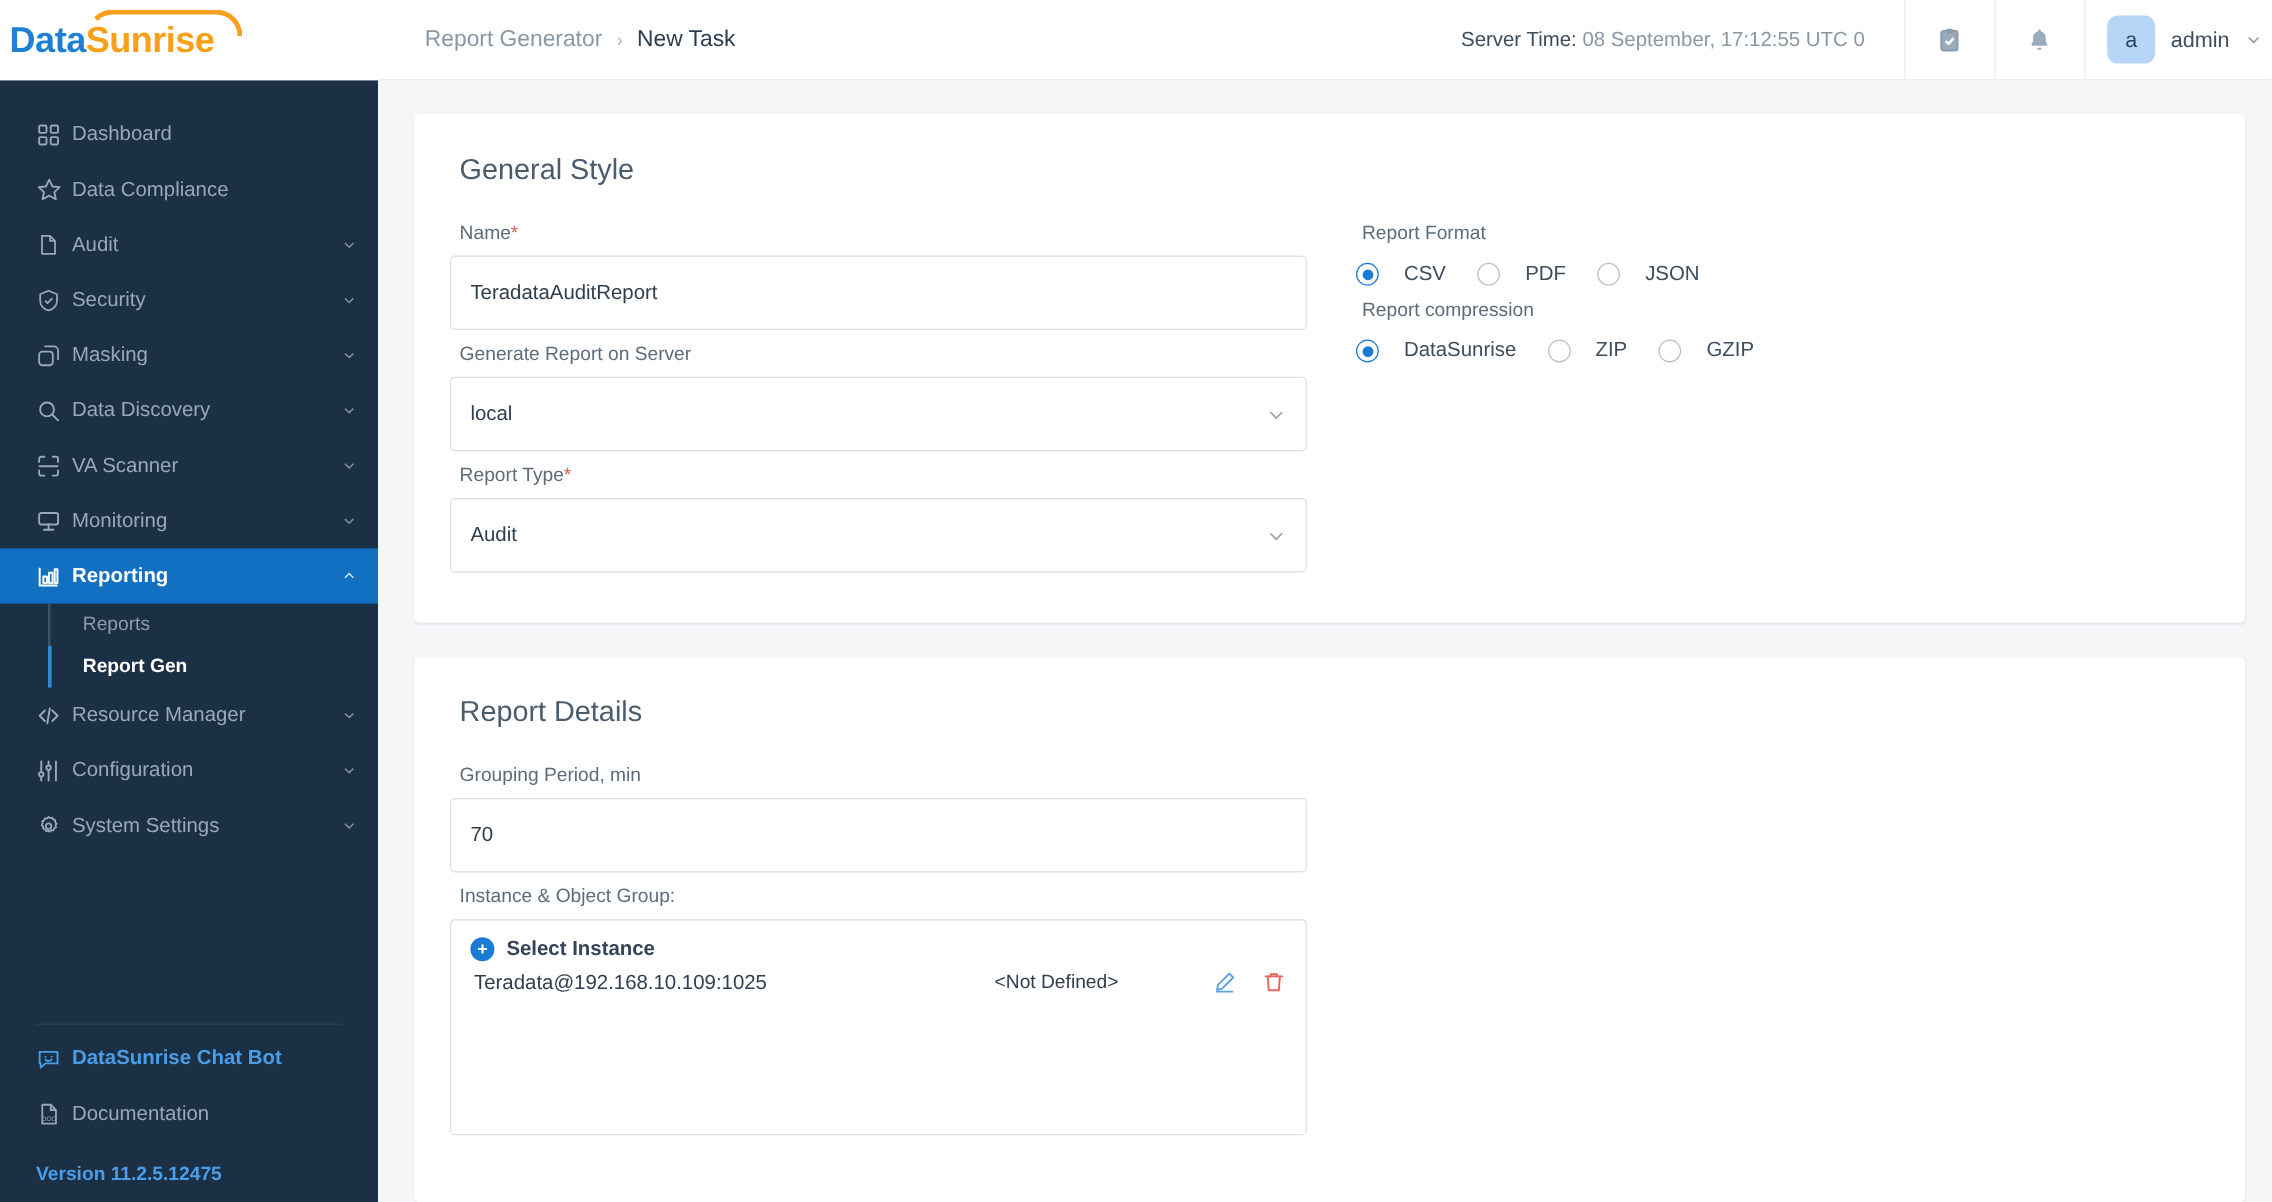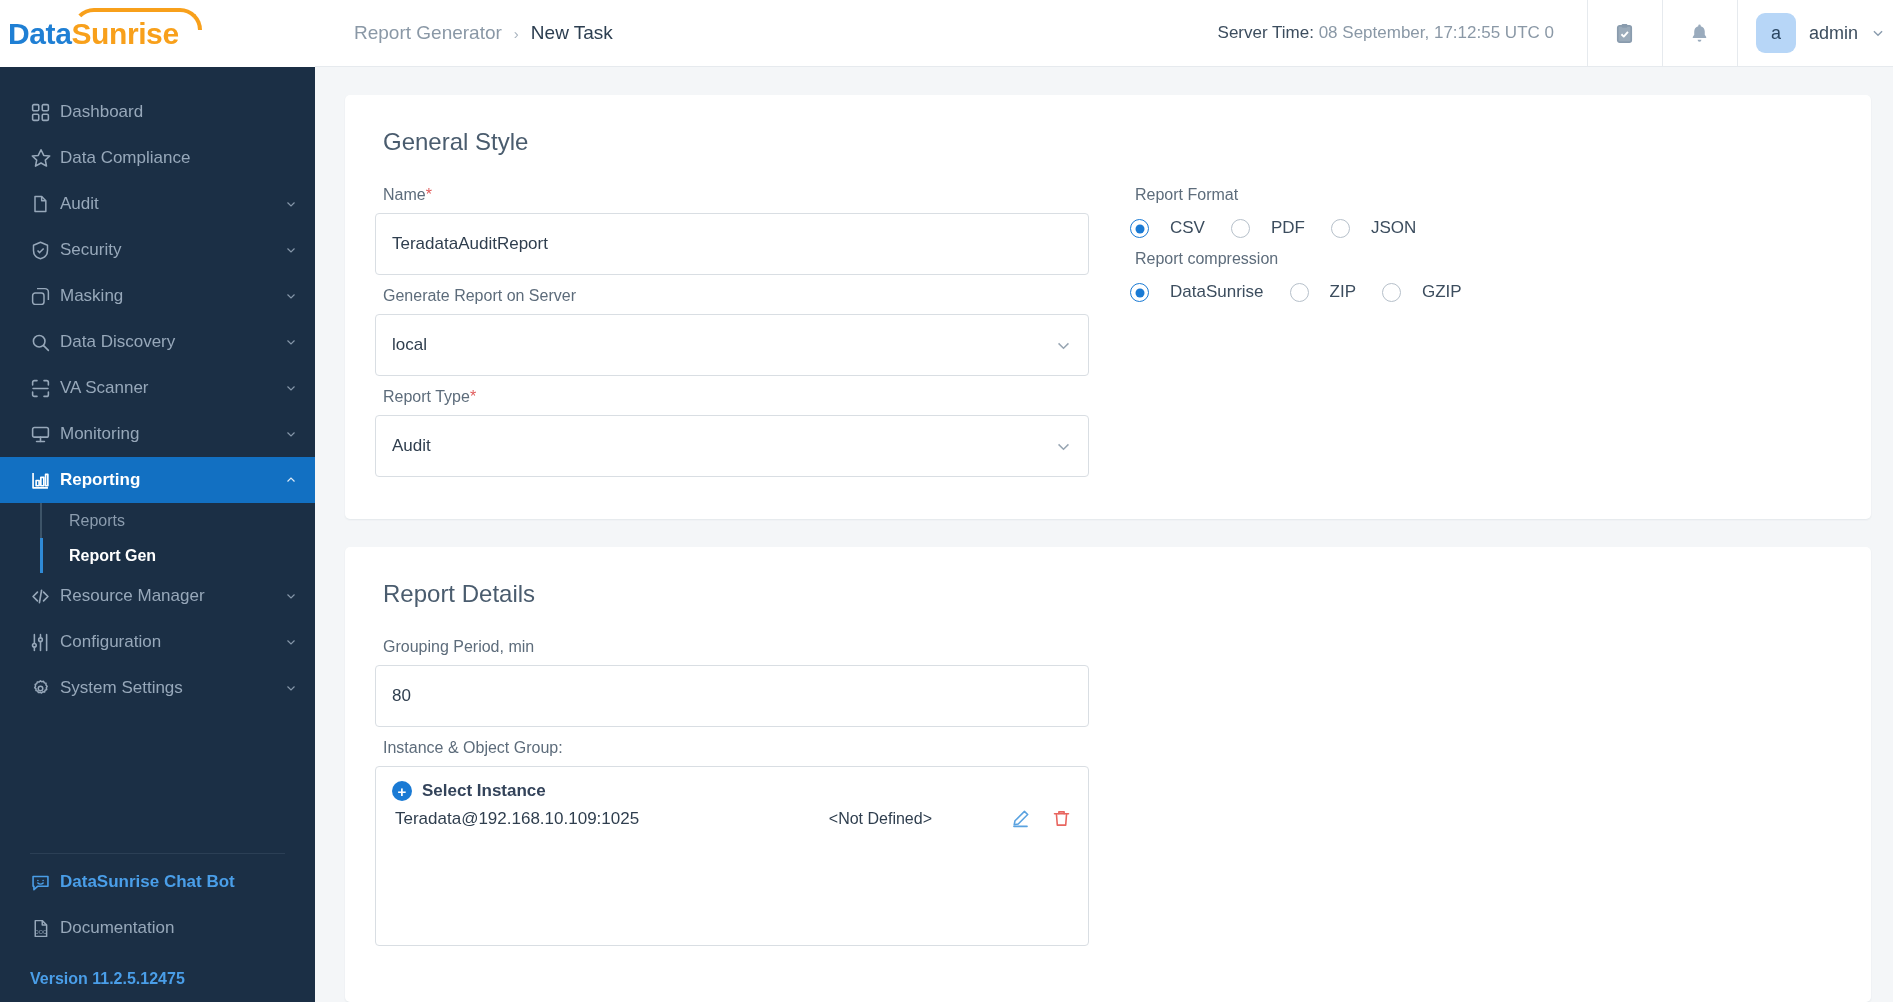--- a/index.html
+++ b/index.html
@@ -513,21 +513,21 @@
 
           </div>
         </div>
       </div>
 
       <div class="card">
         <div class="card-title">Report Details</div>
 
         <div class="field">
           <div class="flabel">Grouping Period, min</div>
-          <div class="input num-input">80</div>
+          <div class="input num-input">70</div>
         </div>
 
         <div class="field">
           <div class="flabel">Instance &amp; Object Group:</div>
           <div class="obj-box">
 
             <div class="select-instance">
               <span class="plus-icon">+</span>
               <span class="si-label">Select Instance</span>
             </div>

